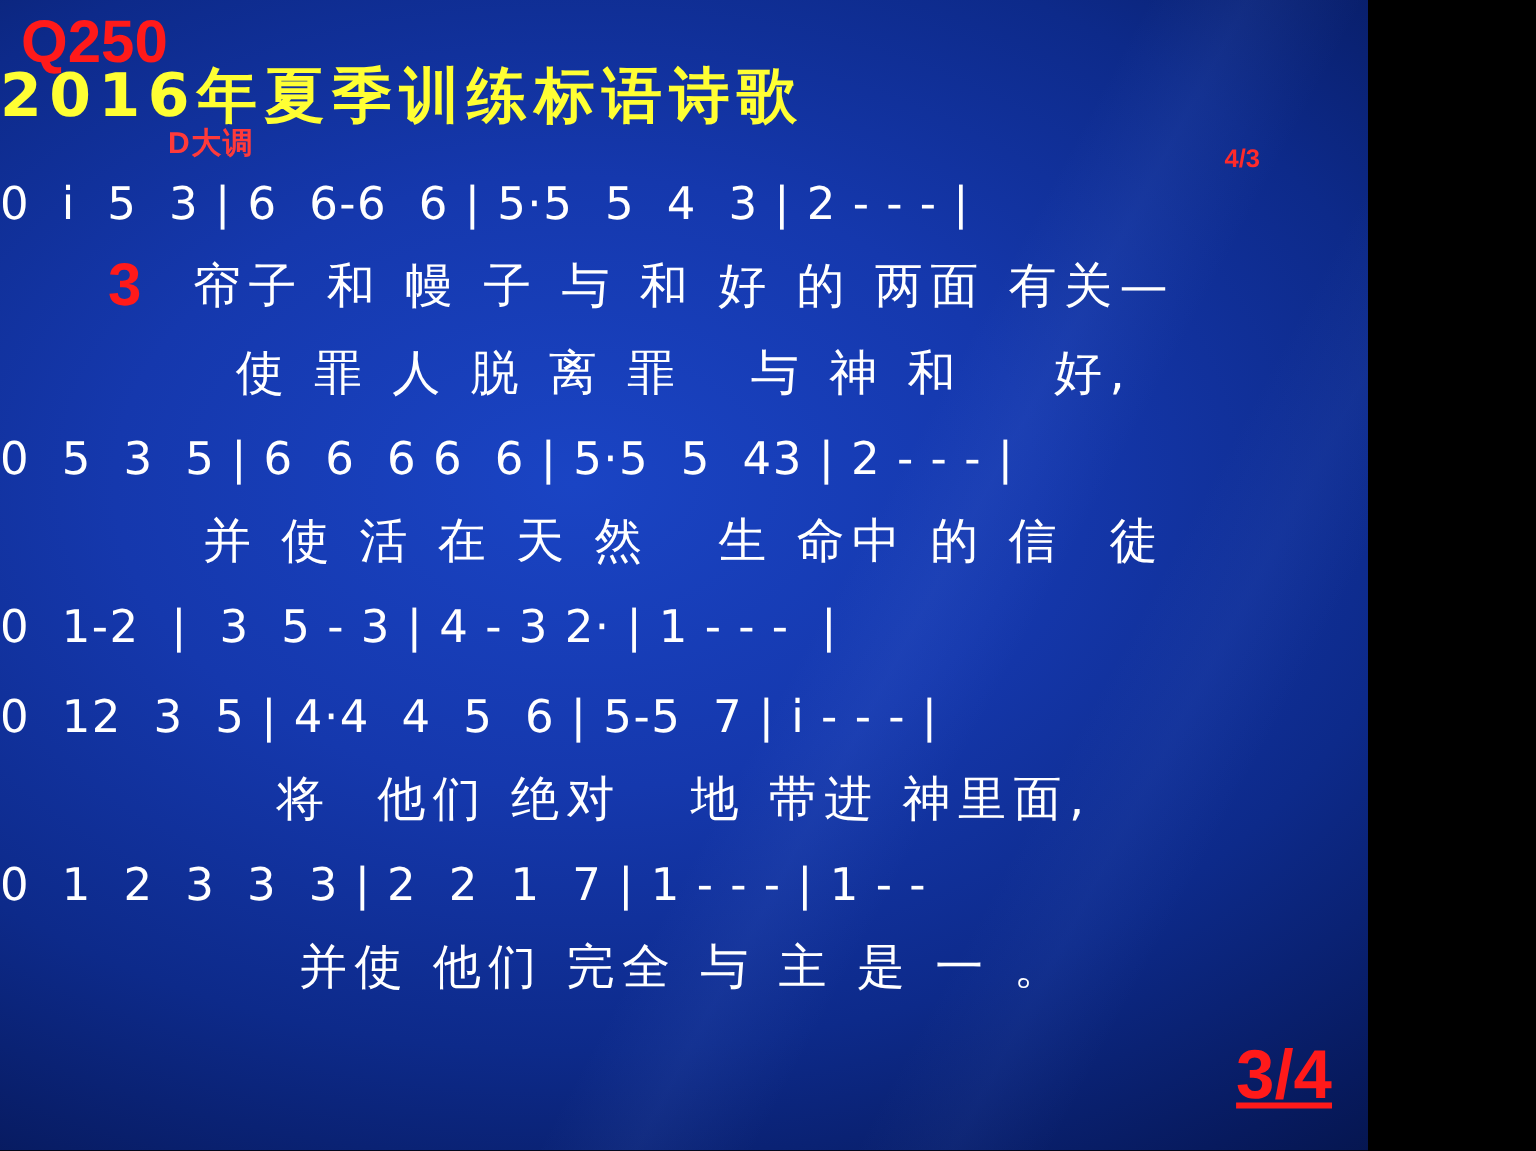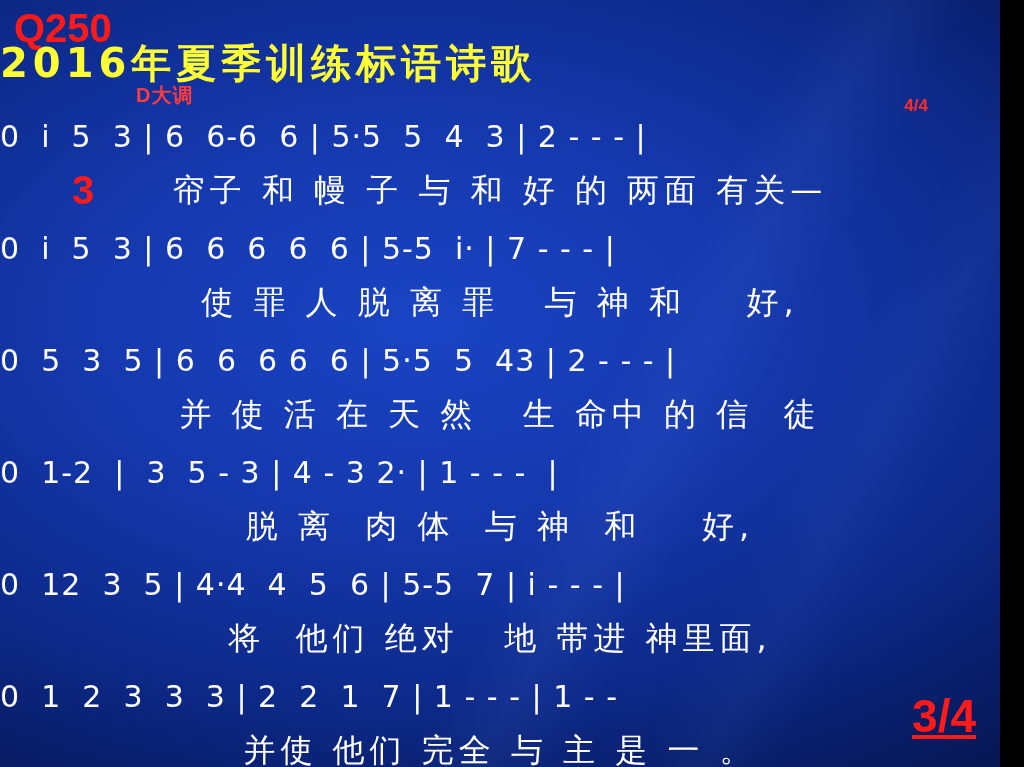--- a/index.html
+++ b/index.html
@@ -2,21 +2,21 @@
 <html><head>
 <meta charset="utf-8">
 <style>
   html, body {
     margin: 0;
     padding: 0;
     background: #000;
   }
   #slide {
     position: relative;
-    width: 1000px;
+    width: 912px;
     height: 767px;
     overflow: hidden;
     font-family: "Liberation Sans", sans-serif;
     background: radial-gradient(ellipse 120% 95% at 42% 42%, #1a44c4 0%, #1538ad 28%, #0d2a8a 52%, #071a5e 72%, #03103c 87%, #01061c 100%);
   }
   
   #slide::after {
     content: "";
     position: absolute;
     inset: 0;
@@ -46,21 +46,21 @@
     font-size: 46px;
     text-decoration: underline;
   }
   #time-signature-top {
     right: 72px; top: 96px;
     font-size: 17px;
     color: #ff2a2a;
     font-weight: bold;
   }
   #key-signature {
-    left: 136px; top: 82px;
+    left: 112px; top: 82px;
     font-size: 20px;
     color: #ff3a3a;
     font-weight: bold;
     letter-spacing: 1px;
   }
   #song-title {
     left: 0; right: 0; top: 36px;
     text-align: left;
     color: #ffff33;
     font-size: 40px;
@@ -104,42 +104,40 @@
 <div id="slide">
 
   <div class="layer corner-tag" id="q-number">Q250</div>
 
   <div class="layer corner-tag" id="verse-number">3</div>
 
   <div class="layer" id="key-signature">D大调</div>
 
   <div class="layer" id="song-title">2016年夏季训练标语诗歌</div>
 
-  <div class="layer" id="time-signature-top">4/4</div>
+  <div class="layer" id="time-signature-top">4/3</div>
 
   <div id="score">
 
     <div class="stanza">
       <div class="numeric-line">0  i  5  3 | 6  6-6  6 | 5·5  5  4  3 | 2 - - - |</div>
       <div class="lyric-line">帘子 和 幔 子 与 和 好 的 两面 有关—</div>
     </div>
 
     <div class="stanza">
-      <div class="numeric-line">0  i  5  3 | 6  6  6  6  6 | 5-5  i· | 7 - - - |</div>
       <div class="lyric-line">使 罪 人 脱 离 罪   与 神 和    好,</div>
     </div>
 
     <div class="stanza">
       <div class="numeric-line">0  5  3  5 | 6  6  6 6  6 | 5·5  5  43 | 2 - - - |</div>
       <div class="lyric-line">并 使 活 在 天 然   生 命中 的 信  徒</div>
     </div>
 
     <div class="stanza">
       <div class="numeric-line">0  1-2  |  3  5 - 3 | 4 - 3 2· | 1 - - -  |</div>
-      <div class="lyric-line">脱 离  肉 体  与 神  和    好,</div>
     </div>
 
     <div class="stanza">
       <div class="numeric-line">0  12  3  5 | 4·4  4  5  6 | 5-5  7 | i - - - |</div>
       <div class="lyric-line">将  他们 绝对   地 带进 神里面,</div>
     </div>
 
     <div class="stanza">
       <div class="numeric-line">0  1  2  3  3  3 | 2  2  1  7 | 1 - - - | 1 - -</div>
       <div class="lyric-line">并使 他们 完全 与 主 是 一 。</div>

